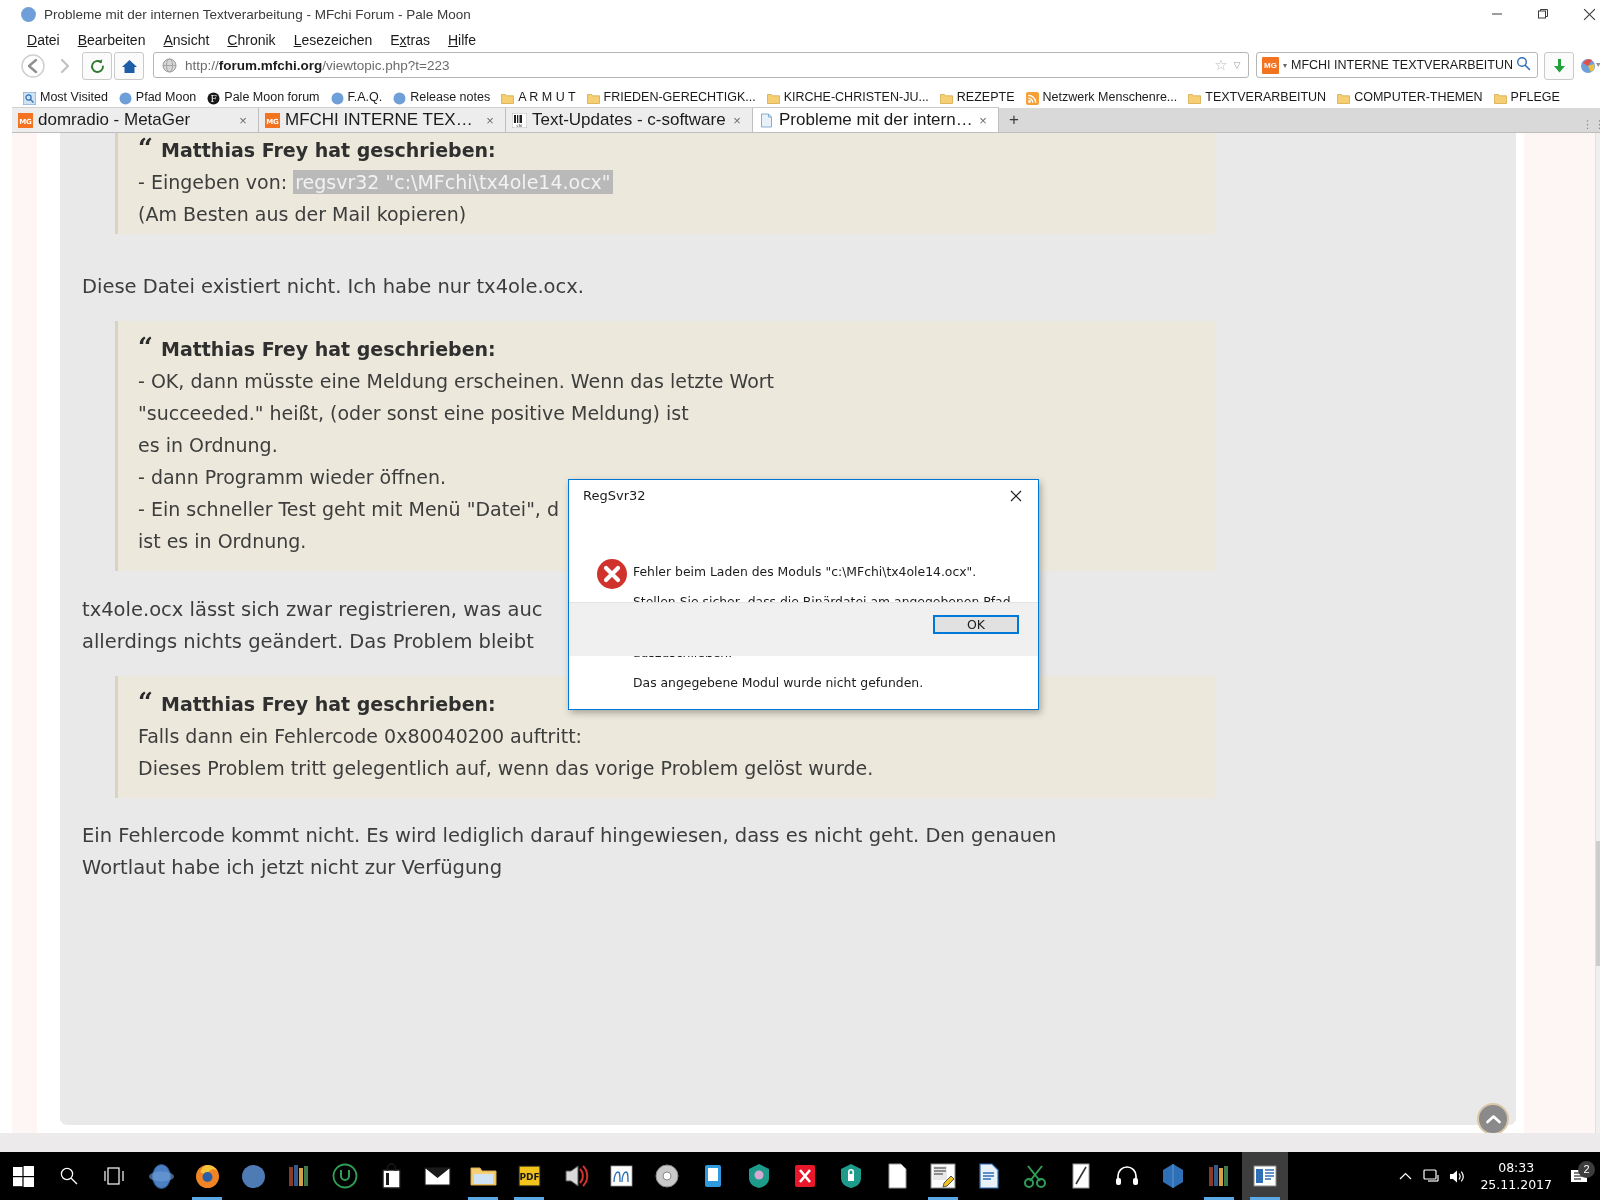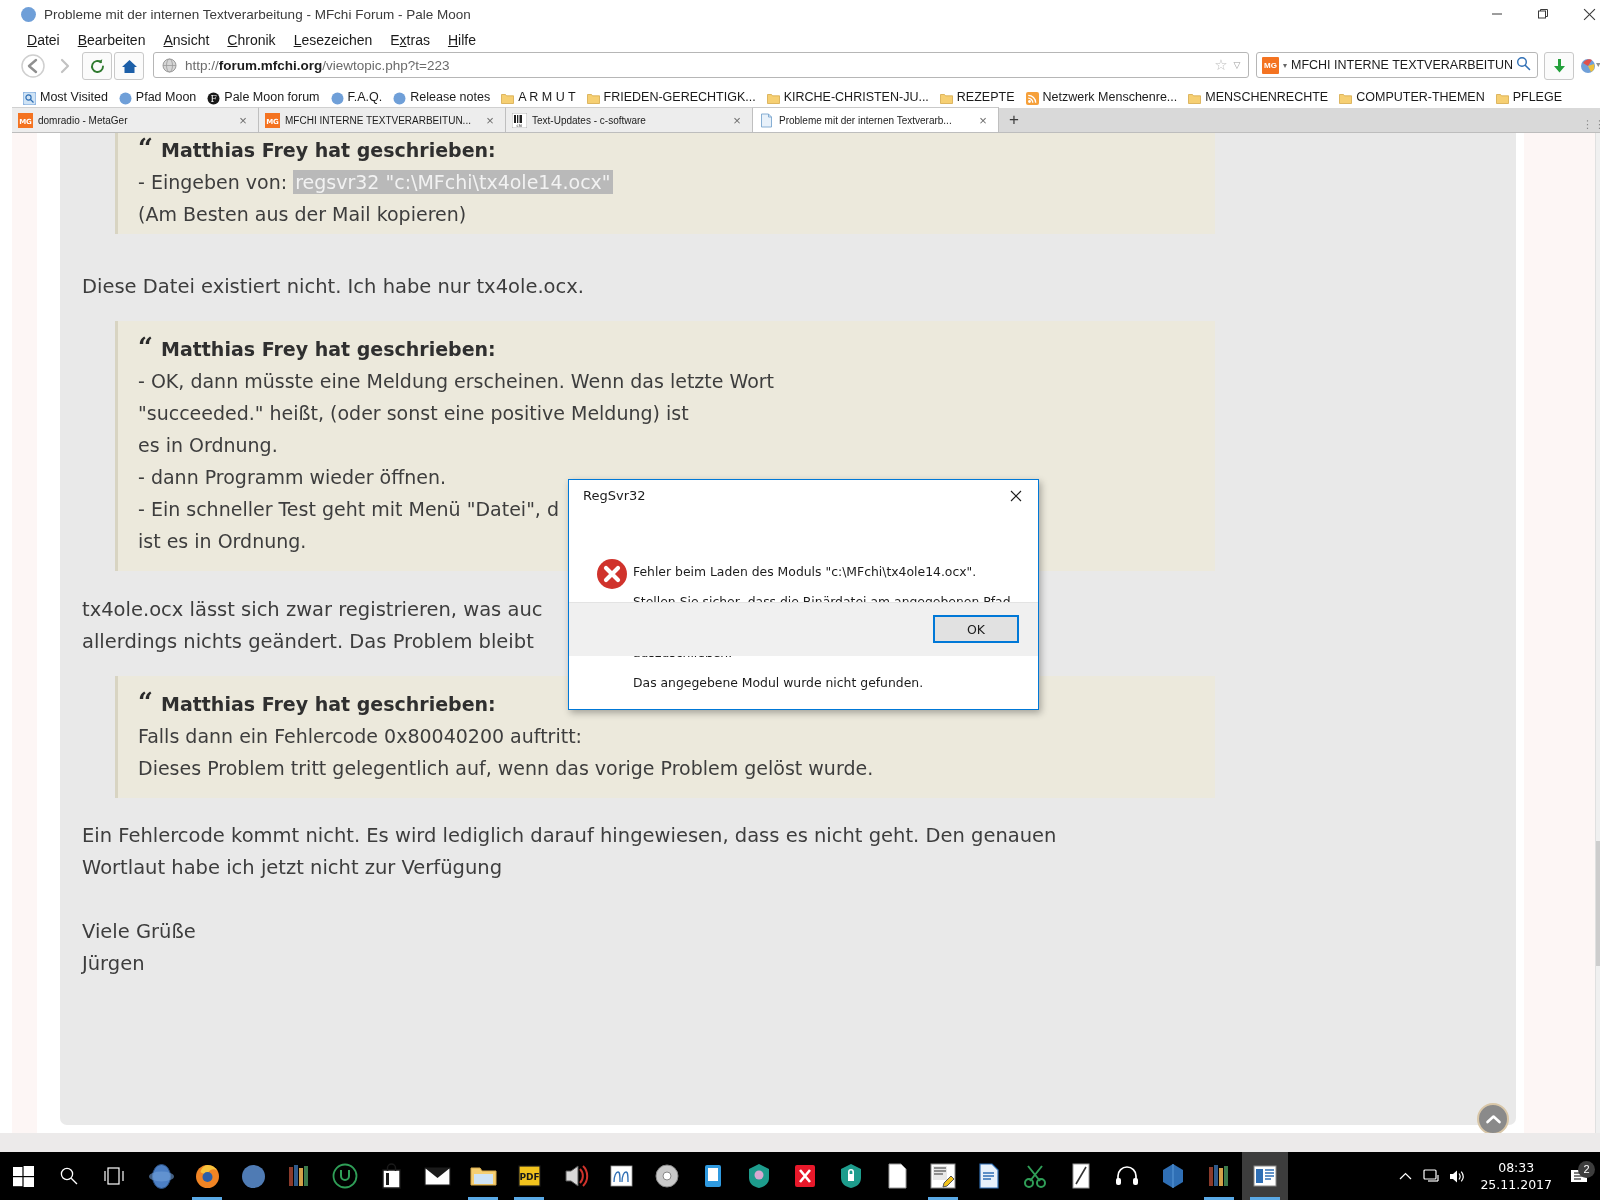--- a/index.html
+++ b/index.html
@@ -90,21 +90,21 @@
     border-bottom: 1px solid #bdbdbd; position: relative;
   }
   .tab {
     height: 25px; display: flex; align-items: center; padding: 0 6px;
     background: #ededed; border-right: 1px solid #bfbfbf; border-top: 1px solid #d0d0d0;
     min-width: 0;
   }
   .tab.active { background: #ffffff; border-top: 1px solid #c9c9c9; }
   .tab .favicon { width: 15px; height: 15px; margin-right: 5px; flex: 0 0 auto; }
   .tab .tabtitle {
-    font-size: 10px; color: #1b1b1b; white-space: nowrap; overflow: hidden;
+    font-size: 17px; color: #1b1b1b; white-space: nowrap; overflow: hidden;
     text-overflow: ellipsis; flex: 1 1 auto;
   }
   .tab .tabclose { width: 18px; text-align: center; color: #6d6d6d; font-size: 13px; flex: 0 0 auto; }
   #newtab { width: 30px; height: 25px; display: flex; align-items: center; justify-content: center;
             color: #3a3a3a; font-size: 17px; }
   #tabstrip .listall { position: absolute; right: 6px; bottom: 5px; color: #888; font-size: 11px; letter-spacing: 1px; line-height: 5px;}
 
   
   #viewport {
     position: absolute; left: 0; top: 133px; width: 1600px; height: 1000px;
@@ -189,21 +189,21 @@
     font-family: "DejaVu Sans", sans-serif; font-size: 12.4px; color: #1c1c1c;
     line-height: 17px;
   }
   #dialog .dlg-msg p { margin-bottom: 13px; }
   #dialog .dlg-msg p:last-child { margin-bottom: 0; }
   #dialog .dlg-footer {
     position: absolute; left: 0; bottom: 0; width: 469px; height: 54px;
     background: #f0f0f0; border-top: 1px solid #e3e3e3;
   }
   #dialog .okbtn {
-    position: absolute; right: 19px; top: 12px; width: 86px; height: 28px;
+    position: absolute; right: 19px; top: 12px; width: 86px; height: 19px;
     background: #e1e1e1; border: 2px solid #0078d7;
     display: flex; align-items: center; justify-content: center;
     font-family: "DejaVu Sans", sans-serif; font-size: 12.5px; color: #1c1c1c;
   }
 
   
   #taskbar {
     position: absolute; left: 0; top: 1152px; width: 1600px; height: 48px;
     background: #000000; display: flex; align-items: center;
   }
@@ -407,21 +407,21 @@
             <circle cx="3.5" cy="9.5" r="1.4" fill="#fff"></circle>
             <path d="M2.2 6.2a4.6 4.6 0 0 1 4.6 4.6" fill="none" stroke="#fff" stroke-width="1.3"></path>
             <path d="M2.2 3.3a7.5 7.5 0 0 1 7.5 7.5" fill="none" stroke="#fff" stroke-width="1.3"></path>
           </svg></span>
       <span class="bmlabel">Netzwerk Menschenre...</span>
     </div>
     <div class="bm">
       <span class="bmicon"><svg viewBox="0 0 13 13" width="13" height="13">
             <path d="M.5 2.5h4l1 1.3h7v7.7h-12z" fill="#f6cf72" stroke="#d6a94a" stroke-width=".8"></path>
           </svg></span>
-      <span class="bmlabel">MENSCHENRECHTE</span>
+      <span class="bmlabel">TEXTVERARBEITUN</span>
     </div>
     <div class="bm">
       <span class="bmicon"><svg viewBox="0 0 13 13" width="13" height="13">
             <path d="M.5 2.5h4l1 1.3h7v7.7h-12z" fill="#f6cf72" stroke="#d6a94a" stroke-width=".8"></path>
           </svg></span>
       <span class="bmlabel">COMPUTER-THEMEN</span>
     </div>
     <div class="bm">
       <span class="bmicon"><svg viewBox="0 0 13 13" width="13" height="13">
             <path d="M.5 2.5h4l1 1.3h7v7.7h-12z" fill="#f6cf72" stroke="#d6a94a" stroke-width=".8"></path>
@@ -512,24 +512,20 @@
         </div>
         <div>Falls dann ein Fehlercode 0x80040200 auftritt:</div>
         <div>Dieses Problem tritt gelegentlich auf, wenn das vorige Problem gelöst wurde.</div>
       </div>
 
       <div class="posttext" style="top:687px">
         <div>Ein Fehlercode kommt nicht. Es wird lediglich darauf hingewiesen, dass es nicht geht. Den genauen</div>
         <div>Wortlaut habe ich jetzt nicht zur Verfügung</div>
       </div>
 
-      <div class="posttext" style="top:783px">
-        <div>Viele Grüße</div>
-        <div>Jürgen</div>
-      </div>
 
       <div id="scrolltop">
         <svg width="17" height="13" viewBox="0 0 17 13">
           <path d="M2.5 9 L8.5 3.5 L14.5 9" fill="none" stroke="#ffffff" stroke-width="2.6" stroke-linecap="round" stroke-linejoin="round"></path>
         </svg>
       </div>
 
     </div>
   </div>
 

